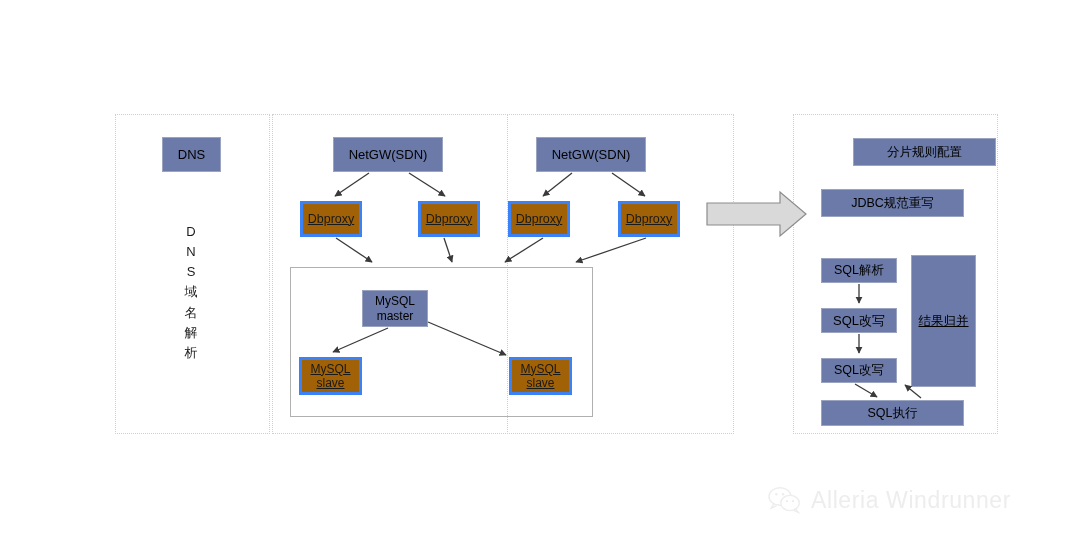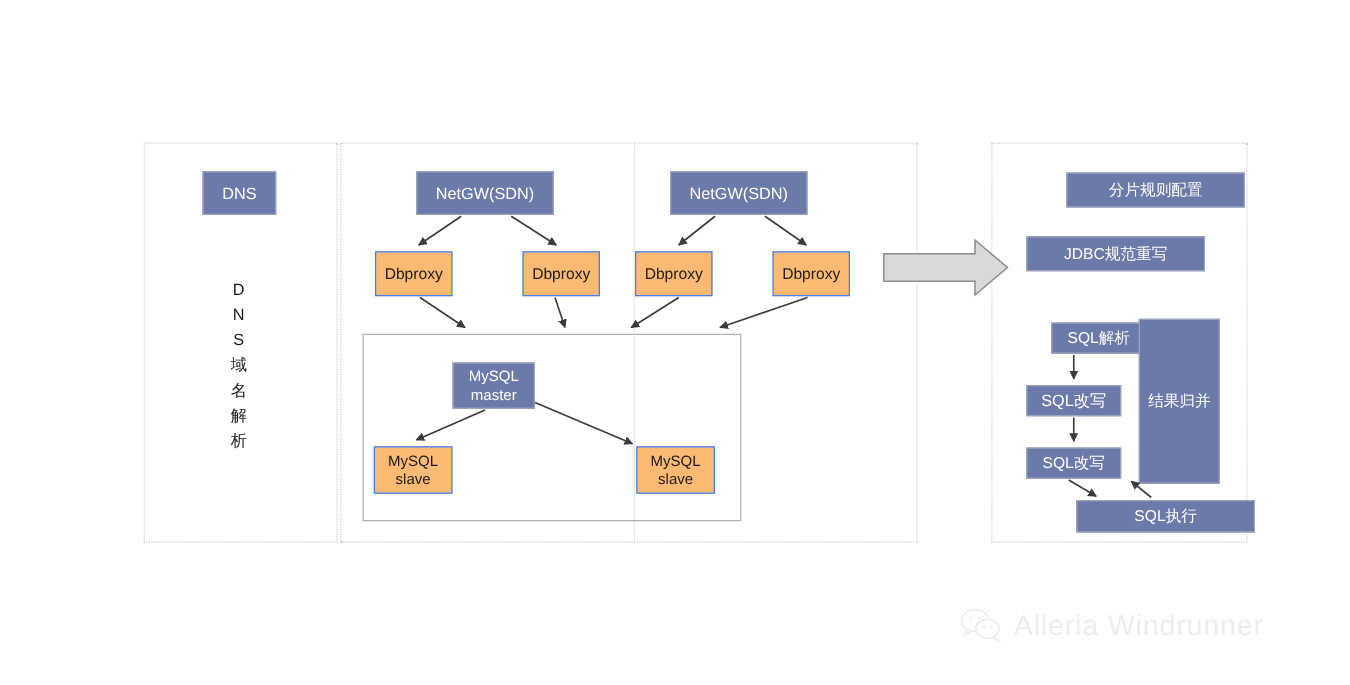--- a/index.html
+++ b/index.html
@@ -34,25 +34,26 @@
     align-items: center;
     justify-content: center;
     text-align: center;
     line-height: 1.18;
     color: #1a1a1a;
     white-space: pre-line;
   }
   .node.blue {
     background: #6b7aa8;
     border: 1px solid #9aa3bf;
-    color: #ffffff;
+    color: #000000;
   }
   .node.yellow {
-    background: #fdba74;
-    border: 1px solid #3b82f6;
+    background: #a16207;
+    border: 3px solid #3b82f6;
+    text-decoration: underline;
   }
   .group-box {
     position: absolute;
     box-sizing: border-box;
     border: 1px solid #b0b0b0;
     background: transparent;
   }
   .vtext {
     position: absolute;
     display: flex;
@@ -122,26 +123,26 @@
 master</div>
 
   <div class="node yellow" style="left:299px; top:357px; width:63px; height:38px; font-size:12px;">MySQL
 slave</div>
   <div class="node yellow" style="left:509px; top:357px; width:63px; height:38px; font-size:12px;">MySQL
 slave</div>
 
   <div class="node blue" style="left:853px; top:138px; width:143px; height:28px; font-size:12.5px;">分片规则配置</div>
   <div class="node blue" style="left:821px; top:189px; width:143px; height:28px; font-size:12.5px;">JDBC规范重写</div>
 
-  <div class="node blue" style="left:841px; top:258px; width:76px; height:25px; font-size:12.5px;">SQL解析</div>
+  <div class="node blue" style="left:821px; top:258px; width:76px; height:25px; font-size:12.5px;">SQL解析</div>
   <div class="node blue" style="left:821px; top:308px; width:76px; height:25px; font-size:13px;">SQL改写</div>
   <div class="node blue" style="left:821px; top:358px; width:76px; height:25px; font-size:12.5px;">SQL改写</div>
-  <div class="node blue" style="left:821px; top:400px; width:143px; height:26px; font-size:12.5px;margin-left:40px;">SQL执行</div>
+  <div class="node blue" style="left:821px; top:400px; width:143px; height:26px; font-size:12.5px;">SQL执行</div>
 
-  <div class="node blue" style="left:911px; top:255px; width:65px; height:132px; font-size:12.5px;">结果归并</div>
+  <div class="node blue" style="left:911px; top:255px; width:65px; height:132px; font-size:12.5px;text-decoration:underline;">结果归并</div>
 
   <svg class="overlay" viewBox="0 0 1080 548">
     <defs>
       <marker id="ah" viewBox="0 0 10 10" refX="9" refY="5" markerWidth="5.5" markerHeight="5.5" orient="auto-start-reverse">
         <path d="M 0 0 L 10 5 L 0 10 z" fill="#3a3a3a"></path>
       </marker>
     </defs>
     <g stroke="#3a3a3a" stroke-width="1.3" fill="none" marker-end="url(#ah)">
 
       <path d="M 369 173 L 335 196"></path>

